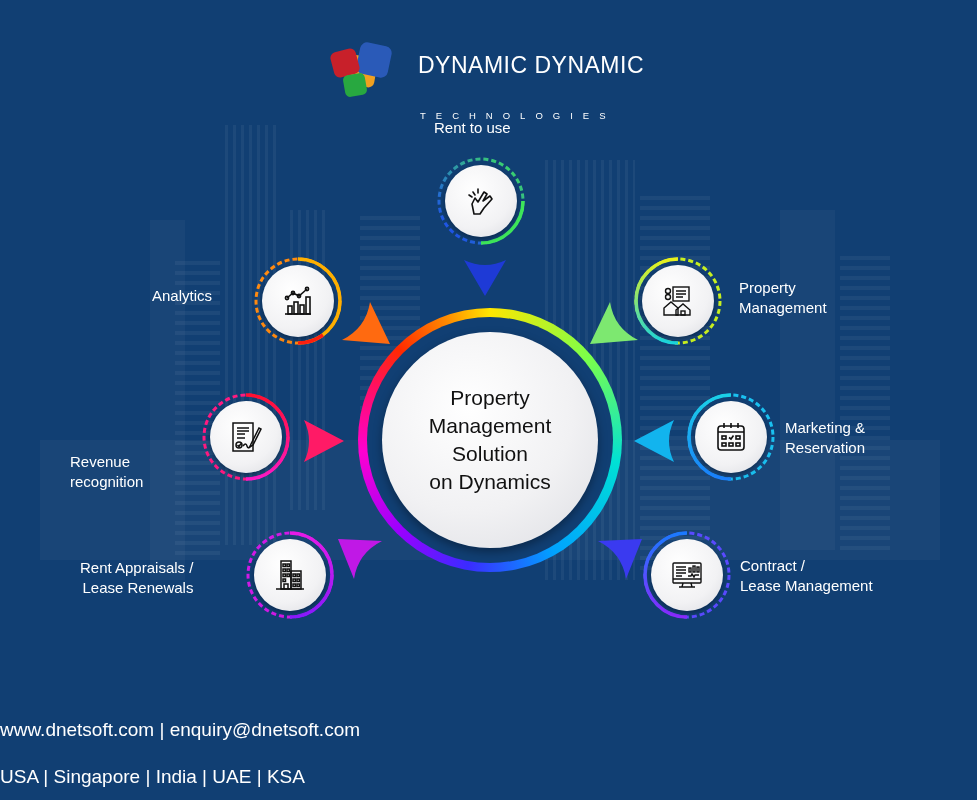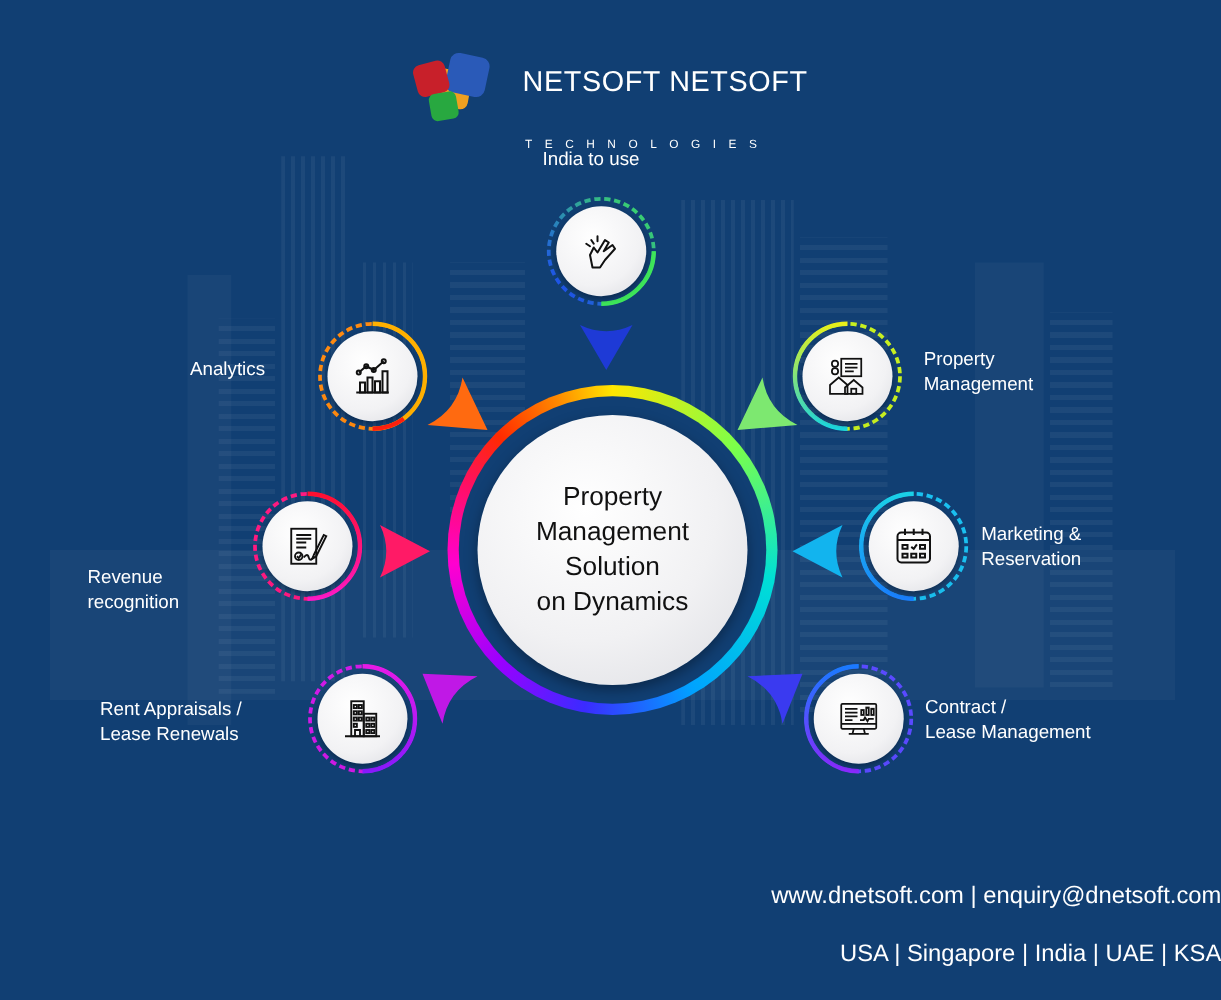--- a/index.html
+++ b/index.html
@@ -20,21 +20,21 @@
     box-shadow:0 4px 10px rgba(0,0,0,0.35);display:flex;align-items:center;justify-content:center;text-align:center;}
   .center-text{color:#111;font-size:21px;line-height:28px;width:200px;}
   .node{position:absolute;width:90px;height:90px;}
   .node .ring{position:absolute;inset:0;}
   .node .disc{position:absolute;left:9px;top:9px;width:72px;height:72px;border-radius:50%;
     background:radial-gradient(circle at 40% 35%,#fff 0%,#f2f2f4 60%,#dadbe0 100%);box-shadow:0 2px 5px rgba(0,0,0,0.35);
     display:flex;align-items:center;justify-content:center;}
   .node .disc svg{width:34px;height:34px;}
   .label{position:absolute;color:#fff;font-size:15px;line-height:20px;white-space:nowrap;}
   .arrow{position:absolute;}
-  .footer{position:absolute;left:0;width:977px;text-align:right;color:#fff;font-size:19px;}
+  .footer{position:absolute;left:0;width:977px;text-align:left;color:#fff;font-size:19px;margin-top:13px;}
 </style>
 </head>
 <body>
 
 <div class="bg">
   <div class="bldg stripe" style="left:225px;top:125px;width:55px;height:420px;"></div>
   <div class="bldg" style="left:150px;top:220px;width:35px;height:360px;"></div>
   <div class="bldg win" style="left:175px;top:255px;width:45px;height:300px;"></div>
   <div class="bldg stripe" style="left:290px;top:210px;width:40px;height:300px;"></div>
   <div class="bldg win" style="left:360px;top:210px;width:60px;height:260px;"></div>
@@ -45,35 +45,35 @@
   <div class="bldg" style="left:40px;top:440px;width:900px;height:120px;"></div>
 </div>
 
 <div class="logo">
   <svg class="logo-mark" viewBox="0 0 64 58">
     <rect x="16" y="14" width="30" height="30" rx="6" fill="#f0a020" transform="rotate(10 31 29)"></rect>
     <rect x="28" y="2" width="32" height="32" rx="7" fill="#2a5ab8" transform="rotate(12 44 18)"></rect>
     <rect x="2" y="8" width="26" height="26" rx="6" fill="#c8202a" transform="rotate(-15 15 21)"></rect>
     <rect x="14" y="32" width="22" height="22" rx="5" fill="#28a840" transform="rotate(-10 25 43)"></rect>
   </svg>
-  <div class="logo-title">NETSOFT NETSOFT</div>
+  <div class="logo-title">DYNAMIC DYNAMIC</div>
   <div class="logo-sub">TECHNOLOGIES</div>
 </div>
 
 <div class="center-ring"></div>
 <div class="center-disc">
   <div class="center-text">
     <div>Property</div>
     <div>Management</div>
     <div>Solution</div>
     <div>on Dynamics</div>
   </div>
 </div>
 
-<div class="label" style="left:434px;top:118px;"><span>India to use</span></div>
+<div class="label" style="left:434px;top:118px;"><span>Rent to use</span></div>
 <div class="node" style="left:436px;top:156px;">
   <svg class="ring" viewBox="0 0 90 90">
       <defs>
         <linearGradient id="g0" x1="0" y1="1" x2="1" y2="0">
           <stop offset="0" stop-color="#1a3dff"></stop>
           <stop offset="1" stop-color="#3ee65a"></stop>
         </linearGradient>
       </defs>
     <circle cx="45" cy="45" r="42" fill="none" stroke="url(#g0)" stroke-width="3" stroke-dasharray="5 3"></circle>
     <path d="M87 45 A42 42 0 0 1 45 87" fill="none" stroke="#3ee65a" stroke-width="3.5"></path>
@@ -201,21 +201,21 @@
     </div>
 </div>
 <div class="label" style="left:785px;top:418px;">
     <div>Marketing &amp;</div>
     <div>Reservation</div>
   </div>
 <svg class="arrow" style="left:632px;top:418px;" width="44" height="46" viewBox="0 0 44 46">
     <path d="M42 2 Q32 23 42 44 L2 23 Z" fill="#12b4ee"></path>
   </svg>
 
-<div class="label" style="left:80px;top:558px;">
+<div class="label" style="left:80px;top:558px;text-align:right;">
     <div>Rent Appraisals /</div>
     <div>Lease Renewals</div>
   </div>
 <div class="node" style="left:245px;top:530px;">
   <svg class="ring" viewBox="0 0 90 90">
       <circle cx="45" cy="45" r="42" fill="none" stroke="#d01ae6" stroke-width="3" stroke-dasharray="5 3"></circle>
     <path d="M45 3 A42 42 0 0 1 45 87" fill="none" stroke="url(#g5)" stroke-width="3.5"></path>
     <defs>
         <linearGradient id="g5" x1="0" y1="0" x2="0" y2="1">
           <stop offset="0" stop-color="#e61ae6"></stop>

